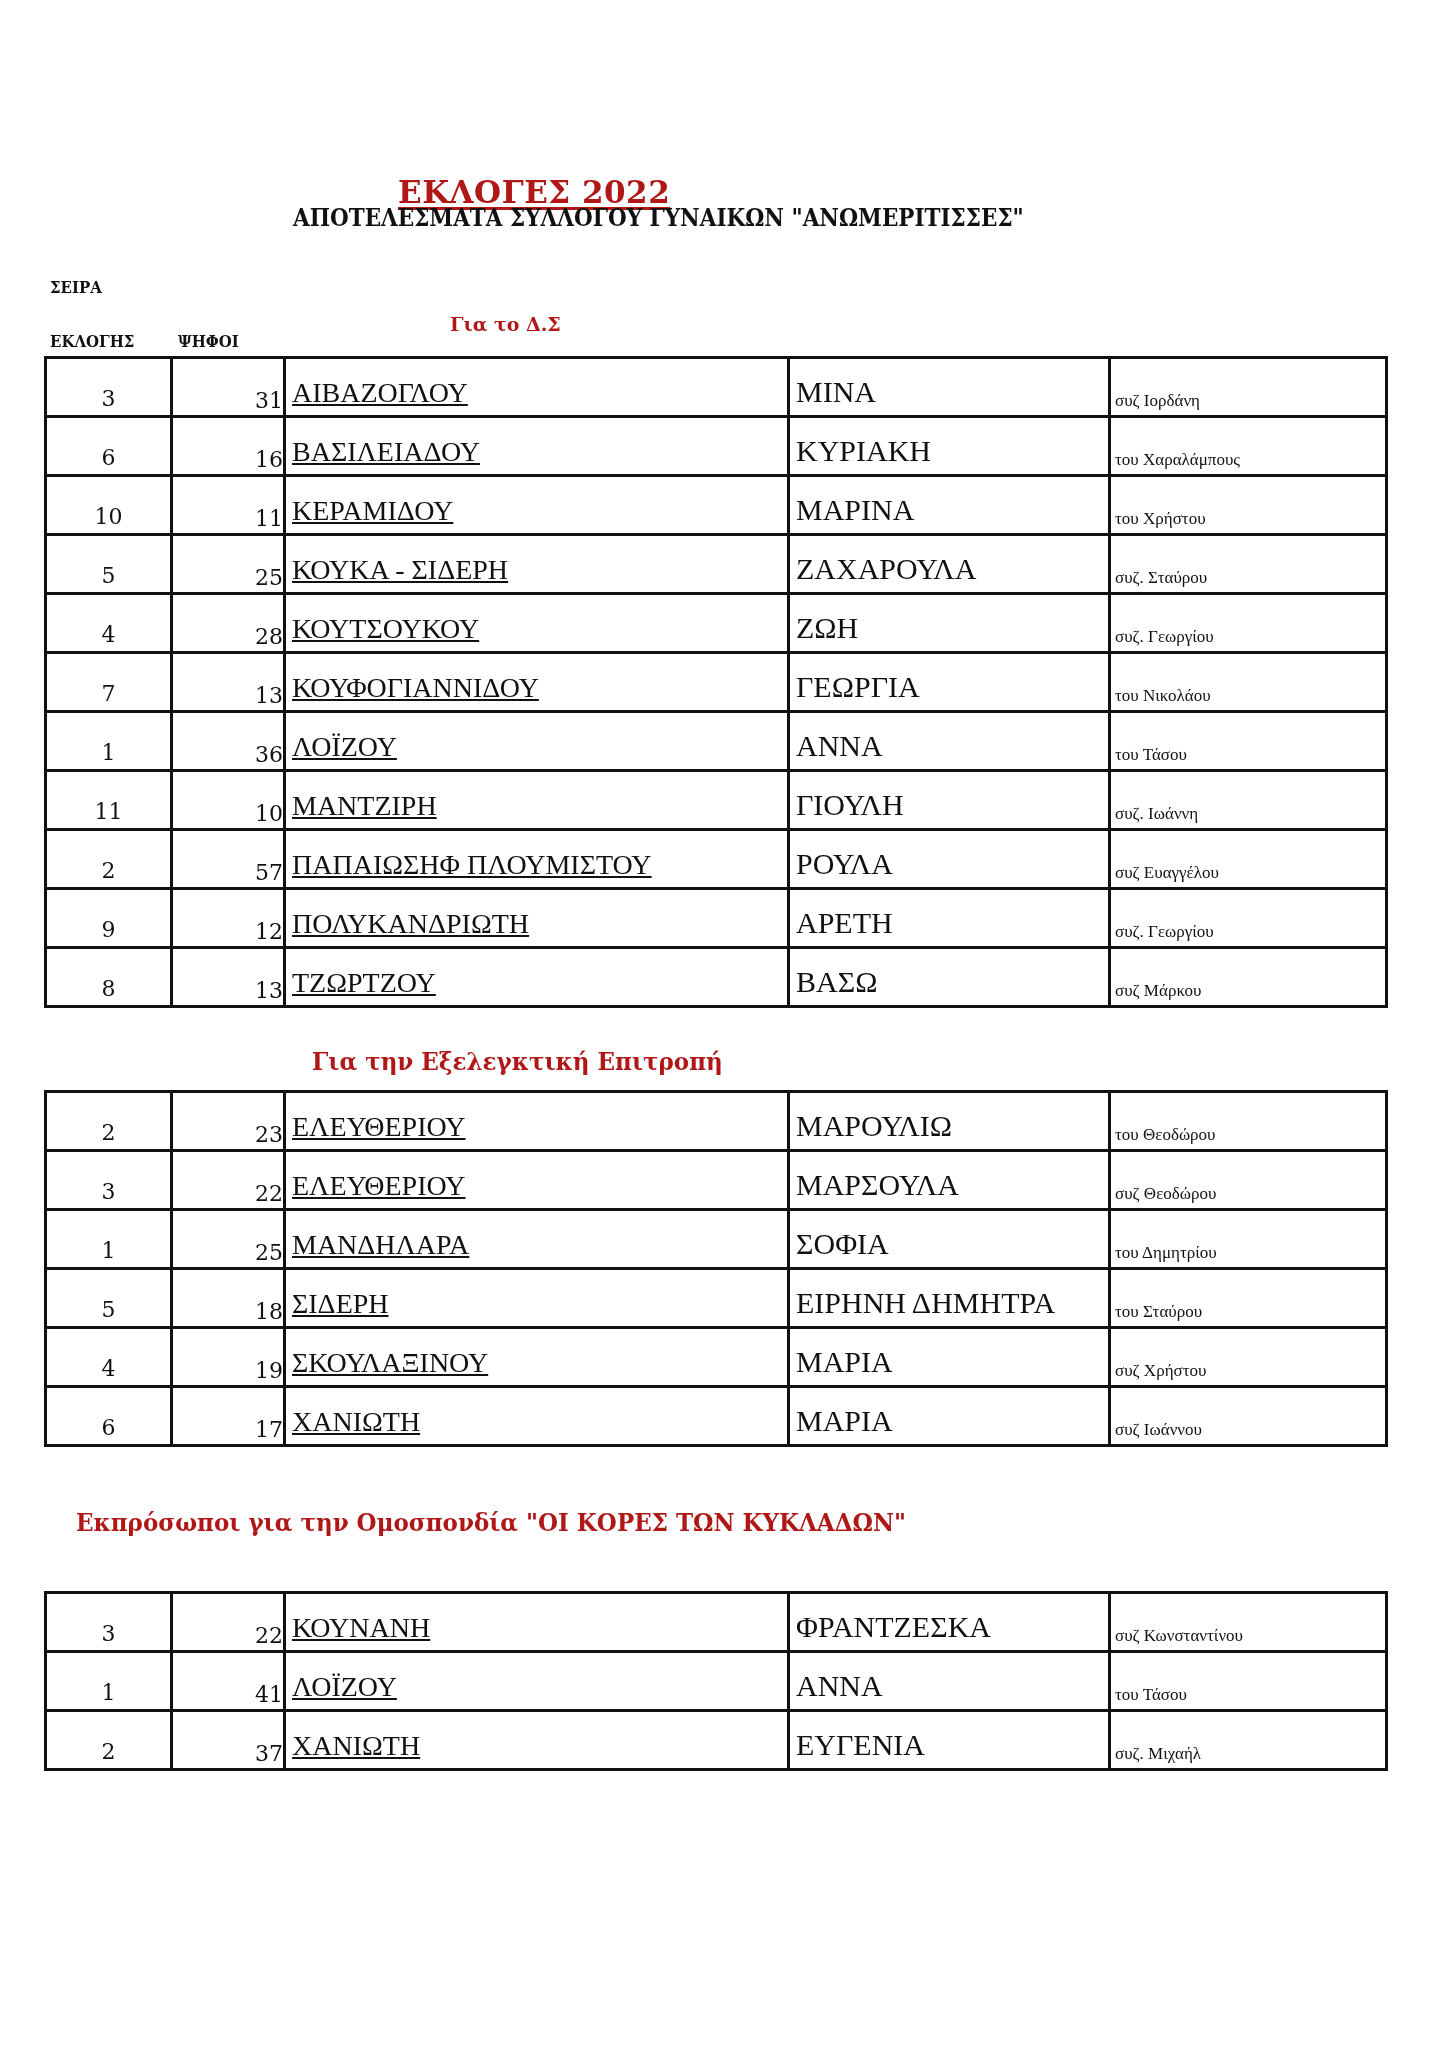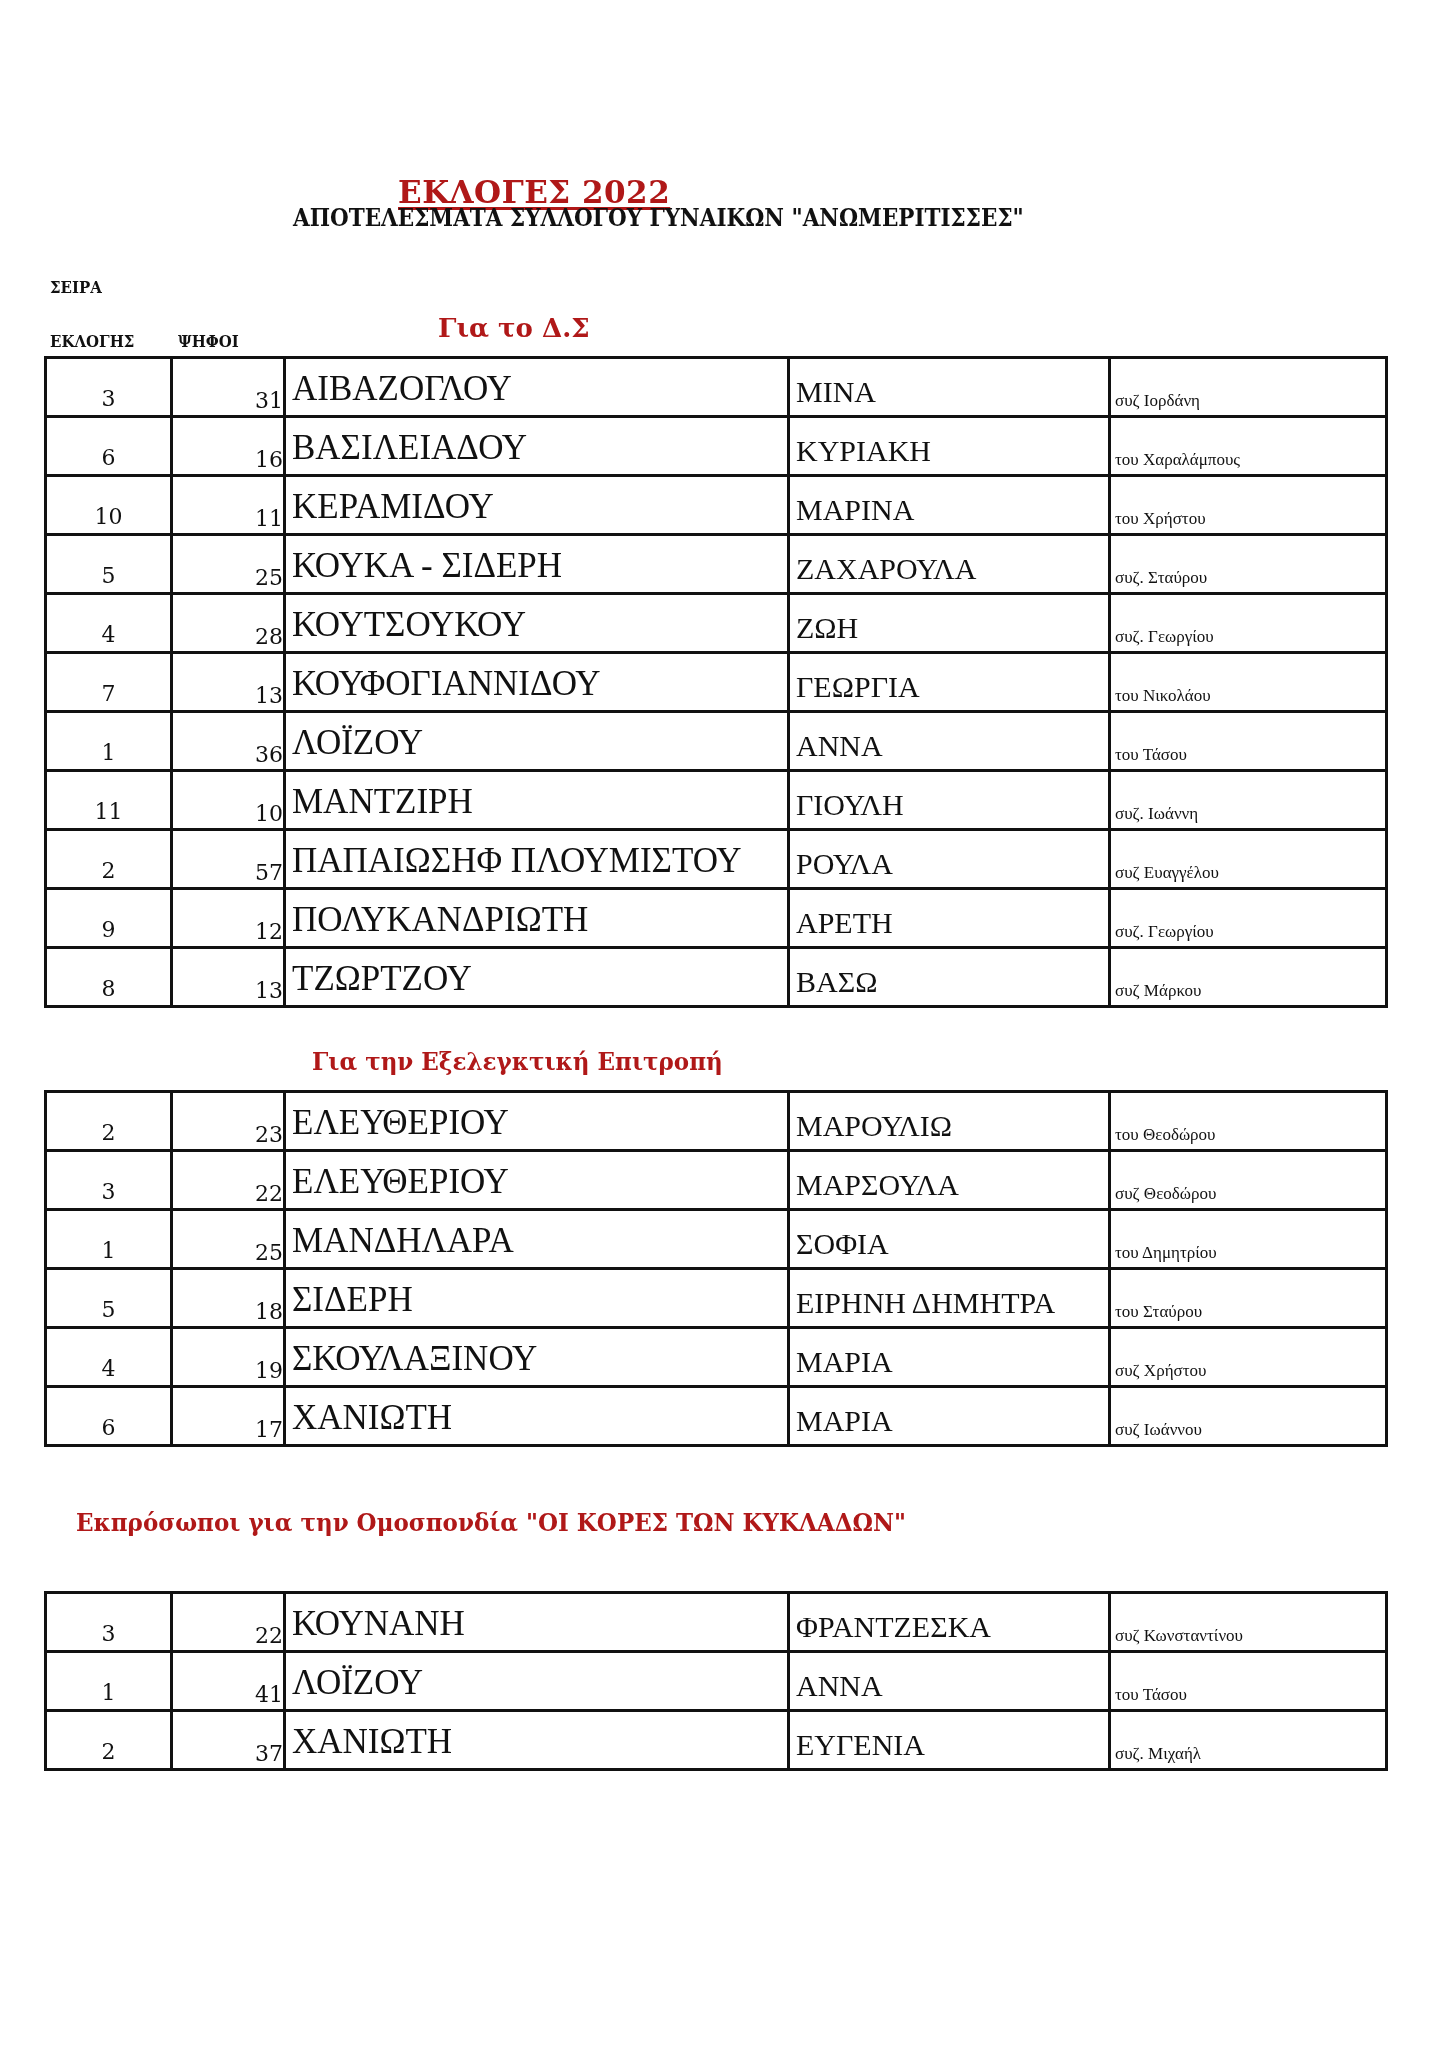--- a/index.html
+++ b/index.html
@@ -10,31 +10,31 @@
            text-decoration: underline; text-decoration-thickness: 3px; text-underline-offset: 4px;
            font-family: "DejaVu Serif", serif; letter-spacing: 0.5px; margin-top: 28px; }
   .subtitle { left: 293px; top: 203px; font-size: 25px; font-weight: bold; color: #111;
               font-family: "DejaVu Serif", serif; transform: scaleX(0.86); transform-origin: left top; }
   .colhdr { font-size: 17px; font-weight: bold; font-family: "DejaVu Serif", serif; color: #111;
             transform: scaleX(0.88); transform-origin: left top; }
   .seira { left: 50px; top: 277px; }
   .ekloghs { left: 50px; top: 331px; }
   .psifoi { left: 178px; top: 331px; }
   .sect { font-weight: bold; color: #b01818; font-family: "DejaVu Serif", serif; }
-  .sect1 { left: 438px; top: 313px; font-size: 26px; }
+  .sect1 { left: 450px; top: 313px; font-size: 19px; }
   .sect2 { left: 312px; top: 1047px; font-size: 25px; transform: scaleX(0.92); transform-origin: left top; }
   .sect3 { left: 76px; top: 1508px; font-size: 25px; transform: scaleX(0.92); transform-origin: left top; }
 
   table.res { position: absolute; left: 44px; width: 1344px; border-collapse: collapse; table-layout: fixed; }
   table.res td { border: 3px solid #111; height: 50px; padding: 0; vertical-align: bottom;
                  font-family: "Liberation Serif", "DejaVu Serif", serif; overflow: visible; white-space: nowrap; }
   .t1 { top: 356px; } .t2 { top: 1090px; } .t3 { top: 1591px; }
   .c-order { width: 123px; text-align: center; font-family: "DejaVu Serif", serif !important; font-size: 22px; padding-bottom: 4px !important; }
   .c-votes { width: 110px; text-align: right; font-family: "DejaVu Serif", serif !important; font-size: 22px; padding-bottom: 2px !important; }
-  .c-surname { width: 495px; font-size: 35px; padding-left: 6px !important; padding-bottom: 6px !important; }
+  .c-surname { width: 495px; font-size: 28px; padding-left: 6px !important; padding-bottom: 6px !important; text-decoration: underline; }
   .c-first { width: 312px; font-size: 30px; padding-left: 6px !important; padding-bottom: 6px !important; }
   .c-rel { font-size: 17px; padding-left: 4px !important; padding-bottom: 4px !important; }
   .c-first span { display: inline-block; max-width: 316px; overflow: visible; }
 </style>
 </head>
 <body>
 
 <div class="abs title">ΕΚΛΟΓΕΣ 2022</div>
 <div class="abs subtitle">ΑΠΟΤΕΛΕΣΜΑΤΑ  ΣΥΛΛΟΓΟΥ ΓΥΝΑΙΚΩΝ "ΑΝΩΜΕΡΙΤΙΣΣΕΣ"</div>
 

